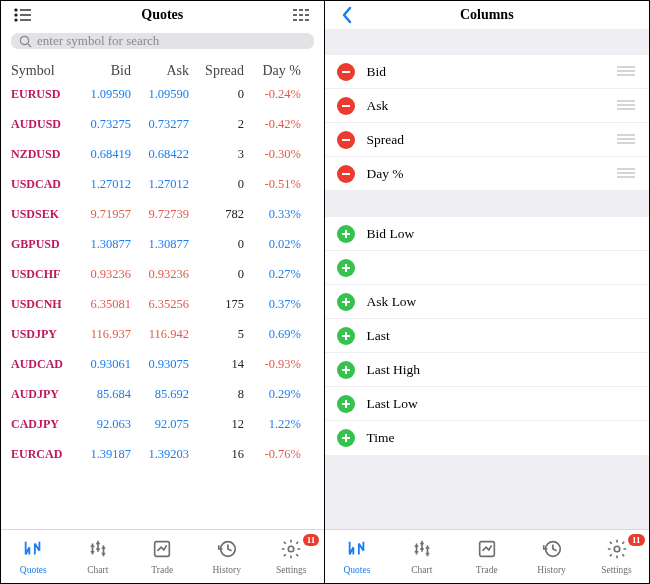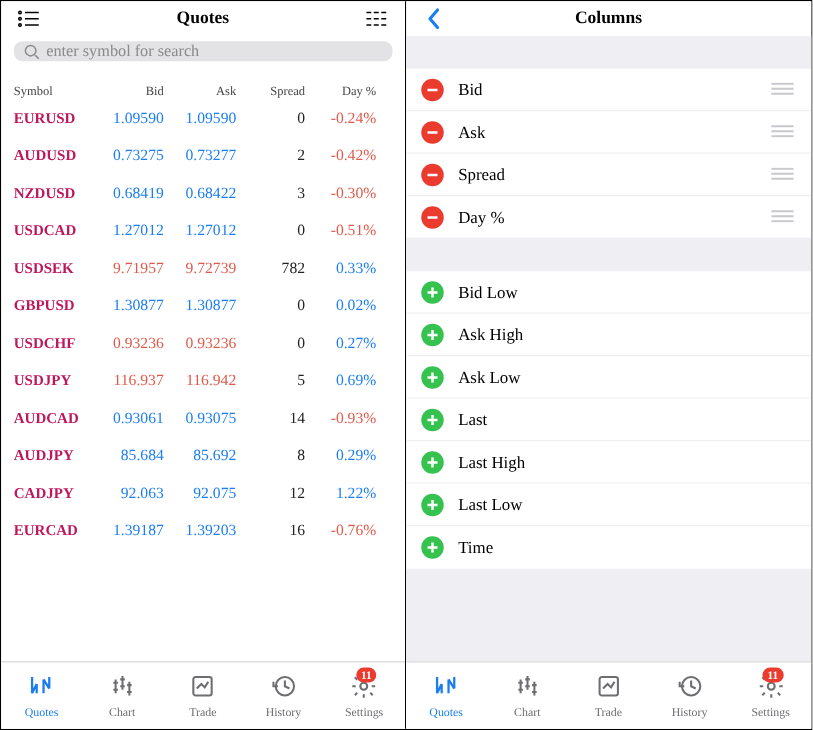--- a/index.html
+++ b/index.html
@@ -56,21 +56,21 @@
     color: #8a8a8d;
     font-size: 13px;
     gap: 5px;
     cursor: text;
   }
 
   
   .quotes-headers {
     display: flex;
     padding: 0 10px;
-    font-size: 10px;
+    font-size: 14px;
     color: #444;
     height: 22px;
     align-items: flex-end;
     gap: 0;
   }
   .quotes-headers > div { text-align: right; }
   .col-sym  { width: 62px; text-align: left !important; }
   .col-bid  { width: 58px; }
   .col-ask  { width: 58px; }
   .col-spr  { width: 55px; }
@@ -124,21 +124,21 @@
     background:#fff;
   }
   .tab {
     display:flex; flex-direction:column; align-items:center;
     font-size: 9.5px; color:#6e6e72; gap:3px; cursor:pointer;
     position:relative; width:60px;
   }
   .tab.active { color:#1b7ef0; }
   .tab svg { width:22px; height:22px; }
   .badge {
-    position:absolute; top:-4px; right:20px;
+    position:absolute; top:-4px; right:2px;
     background:#ea3b2e; color:#fff; font-size:9px;
     padding:1px 4px; border-radius:8px; font-weight:600;
     min-width:14px; text-align:center;
   }
 </style>
 </head>
 <body>
 
 <div class="split">
 
@@ -237,20 +237,27 @@
           <div class="col-day blue">0.02%</div>
         </div>
         <div class="qrow">
           <div class="col-sym">USDCHF</div>
           <div class="col-bid red">0.93236</div>
           <div class="col-ask red">0.93236</div>
           <div class="col-spr black">0</div>
           <div class="col-day blue">0.27%</div>
         </div>
         <div class="qrow">
+          <div class="col-sym">USDCNH</div>
+          <div class="col-bid red">6.35081</div>
+          <div class="col-ask red">6.35256</div>
+          <div class="col-spr black">175</div>
+          <div class="col-day blue">0.37%</div>
+        </div>
+        <div class="qrow">
           <div class="col-sym">USDJPY</div>
           <div class="col-bid red">116.937</div>
           <div class="col-ask red">116.942</div>
           <div class="col-spr black">5</div>
           <div class="col-day blue">0.69%</div>
         </div>
         <div class="qrow">
           <div class="col-sym">AUDCAD</div>
           <div class="col-bid blue">0.93061</div>
           <div class="col-ask blue">0.93075</div>
@@ -415,21 +422,20 @@
         </div>
         <div class="col-item">
           <div class="ctl-circle ctl-plus">
             <svg width="10" height="10" viewBox="0 0 10 10">
               <g stroke="#fff" stroke-width="2">
                 <line x1="1" y1="5" x2="9" y2="5"></line>
                 <line x1="5" y1="1" x2="5" y2="9"></line>
               </g>
             </svg>
           </div>
-          <div class="ctl-text">Ask High</div>
         </div>
         <div class="col-item">
           <div class="ctl-circle ctl-plus">
             <svg width="10" height="10" viewBox="0 0 10 10">
               <g stroke="#fff" stroke-width="2">
                 <line x1="1" y1="5" x2="9" y2="5"></line>
                 <line x1="5" y1="1" x2="5" y2="9"></line>
               </g>
             </svg>
           </div>

